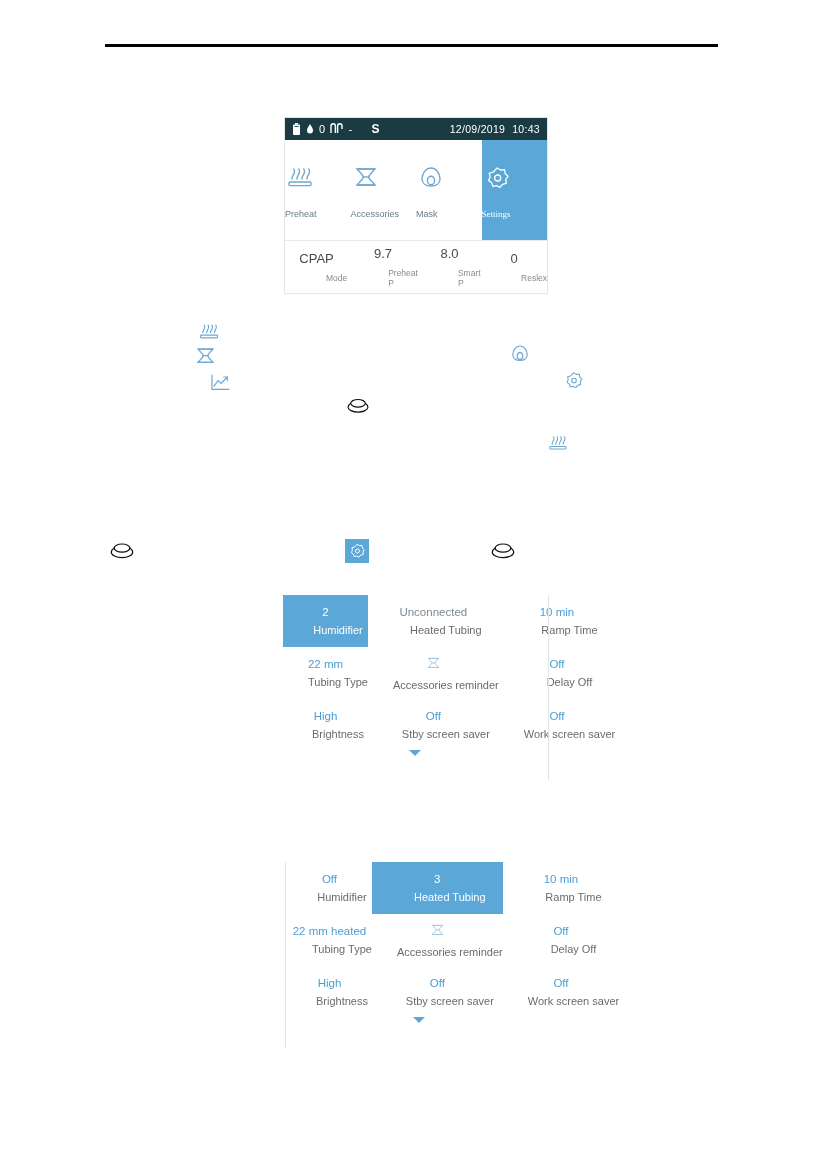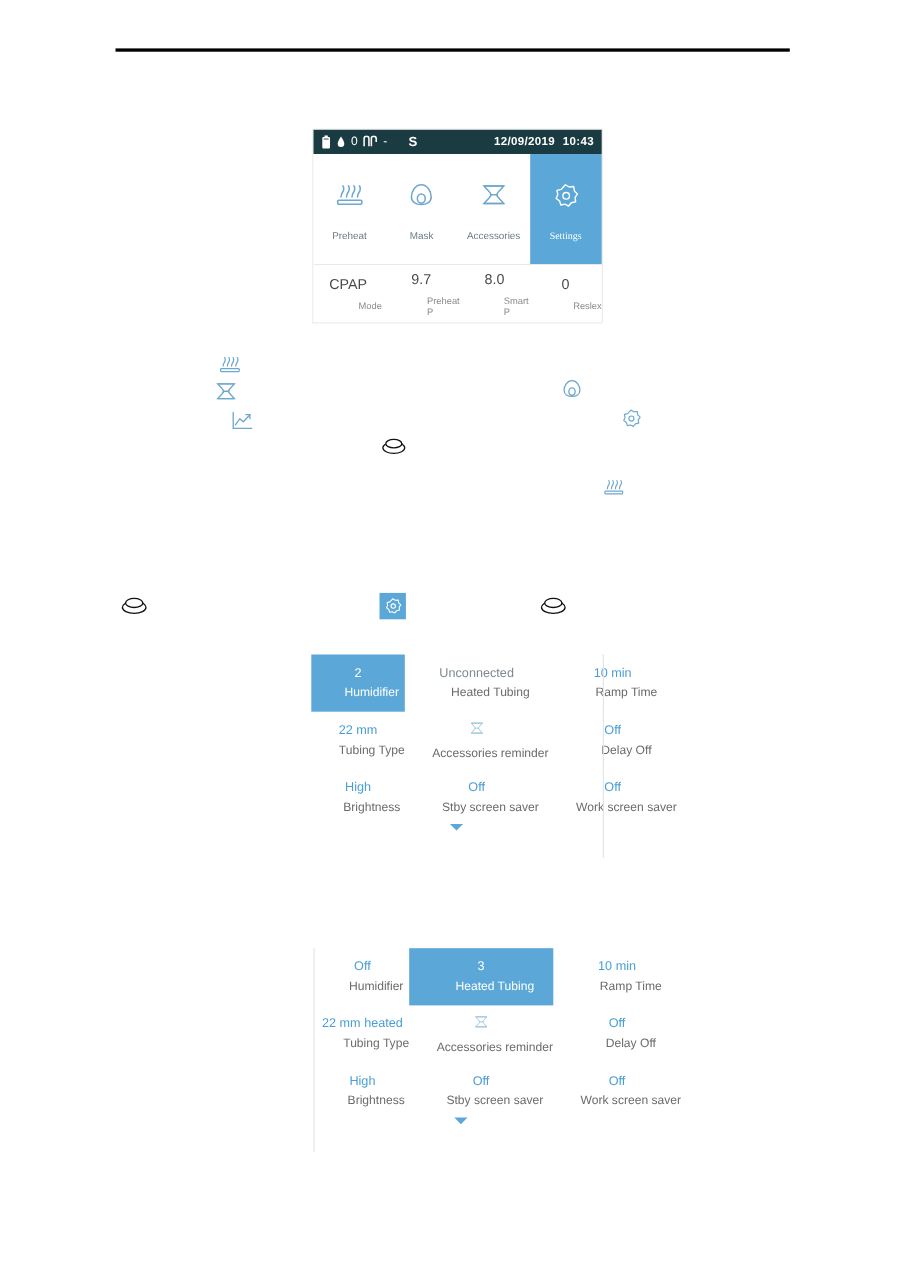--- a/index.html
+++ b/index.html
@@ -22,31 +22,31 @@
     background:#ffffff;
     box-shadow:0 0 0 1px #e6e6e6;
   }
   .statusbar{
     height:22px;background:#1b3b42;color:#ffffff;
     display:flex;align-items:center;
     font-size:11px;letter-spacing:.3px;
     padding:0 7px;box-sizing:border-box;
   }
   .sb-left{display:flex;align-items:center;gap:5px;}
-  .sb-right{margin-left:auto;display:flex;gap:7px;font-size:10.5px;font-weight:bold;}
+  .sb-right{margin-left:auto;display:flex;gap:7px;font-size:10.5px;}
   .sb-ico{display:inline-flex;align-items:center;}
   .sb-letter{font-weight:700;font-size:12px;margin-left:14px;}
 
   .menu{
     height:100px;display:flex;background:#ffffff;
     border-bottom:1px solid #e9e9e9;
   }
   .menu-item{
     flex:1;display:flex;flex-direction:column;
-    align-items:center;justify-content:center;gap:18px;
+    justify-content:center;gap:18px;
     color:#6a7b85;font-size:9px;
   }
   .menu-item.sel{background:#5aa7d8;color:#ffffff;font-family:Liberation Serif, serif;}
   .menu-ico{height:30px;display:flex;align-items:flex-end;}
 
   .params{
     height:52px;display:flex;align-items:center;background:#ffffff;
   }
   .param{
     flex:1;display:flex;flex-direction:column;align-items:center;gap:7px;
@@ -134,39 +134,39 @@
             </g>
             <rect x="4" y="17" width="22" height="3.6" rx="1" fill="none" stroke="#6fa8cf" stroke-width="1.4"></rect>
           </svg>
         </span>
         <span>Preheat</span>
       </div>
 
       <div class="menu-item">
         <span class="menu-ico">
           <svg width="30" height="26" viewBox="0 0 30 26">
-            <path d="M15 3 C20.5 3 24 9 24 14 C24 18.5 20 21 15 21 C10 21 6 18.5 6 14 C6 9 9.5 3 15 3 Z" fill="none" stroke="#6fa8cf" stroke-width="1.4"></path>
-            <ellipse cx="15" cy="15.5" rx="3.6" ry="4.2" fill="none" stroke="#6fa8cf" stroke-width="1.4"></ellipse>
-          </svg>
-        </span>
-        <span>Mask</span>
-      </div>
-
-      <div class="menu-item">
-        <span class="menu-ico">
-          <svg width="30" height="26" viewBox="0 0 30 26">
             <g stroke="#6fa8cf" stroke-width="1.4" fill="none">
               <path d="M6 4 H24 L19 9.5 C17.5 11 17.5 13 19 14.5 L24 20 H6 L11 14.5 C12.5 13 12.5 11 11 9.5 Z"></path>
               <line x1="6" y1="4" x2="24" y2="4"></line>
               <line x1="6" y1="20" x2="24" y2="20"></line>
               <line x1="11.5" y1="12" x2="18.5" y2="12"></line>
             </g>
           </svg>
         </span>
         <span>Accessories</span>
+      </div>
+
+      <div class="menu-item">
+        <span class="menu-ico">
+          <svg width="30" height="26" viewBox="0 0 30 26">
+            <path d="M15 3 C20.5 3 24 9 24 14 C24 18.5 20 21 15 21 C10 21 6 18.5 6 14 C6 9 9.5 3 15 3 Z" fill="none" stroke="#6fa8cf" stroke-width="1.4"></path>
+            <ellipse cx="15" cy="15.5" rx="3.6" ry="4.2" fill="none" stroke="#6fa8cf" stroke-width="1.4"></ellipse>
+          </svg>
+        </span>
+        <span>Mask</span>
       </div>
 
 
       <div class="menu-item sel">
         <span class="menu-ico">
           <svg width="30" height="26" viewBox="0 0 30 26">
             <path d="M15 3 L18.5 5 L22.5 4.6 L23.2 8.6 L26 11.3 L23.8 14.5 L24.3 18.4 L20.4 19.3 L17.9 22.3 L14.6 20.6 L10.9 21.4 L9.7 17.7 L6.6 15.4 L8.1 11.9 L7.3 8.1 L11.1 7.2 Z" fill="none" stroke="#ffffff" stroke-width="1.3" stroke-linejoin="round"></path>
             <circle cx="15.7" cy="13" r="3" fill="none" stroke="#ffffff" stroke-width="1.3"></circle>
           </svg>
         </span>

